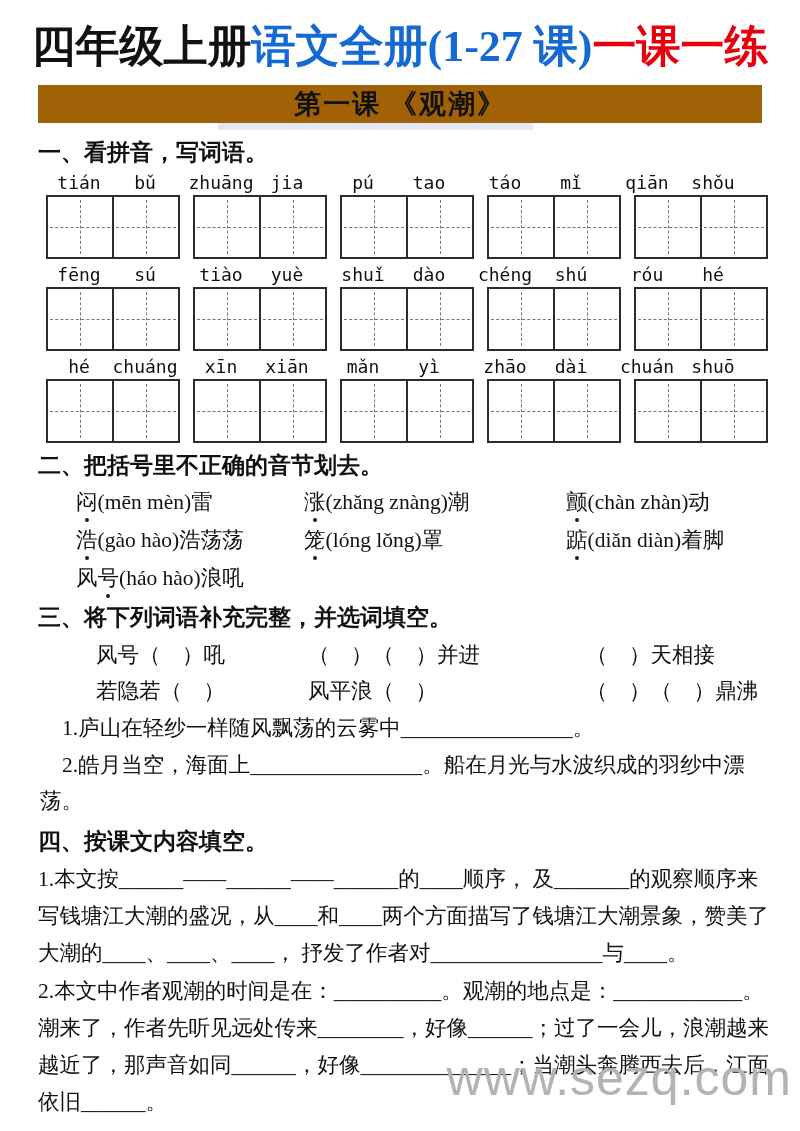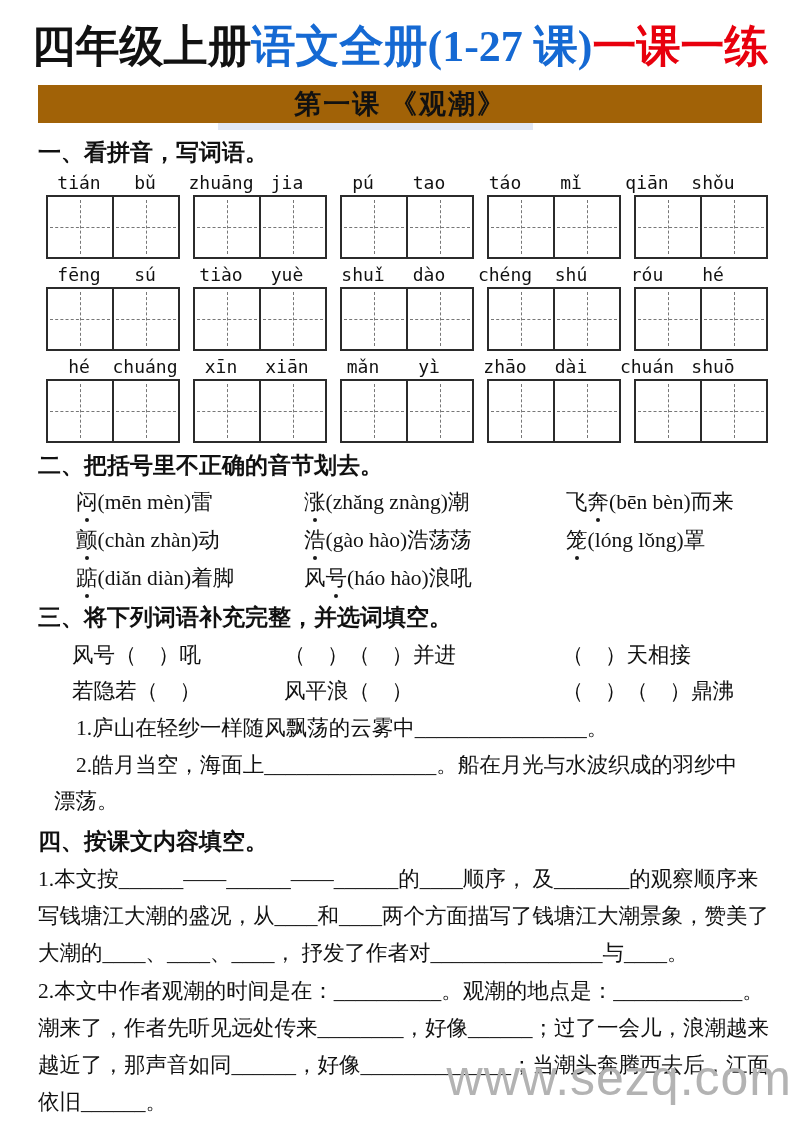--- a/index.html
+++ b/index.html
@@ -49,24 +49,24 @@
     font-size:21.5px; line-height:34px;
   }
   .dotted { position:relative; display:inline-block; }
   .dotted::after {
     content:""; position:absolute; width:4px; height:4px; border-radius:50%;
     background:#1a1a1a; left:50%; bottom:-3px; transform:translateX(-50%);
   }
   
   .phrase-line {
     display:grid; grid-template-columns:212px 278px 1fr;
-    margin-left:34px; font-size:21.5px; line-height:36px;
+    margin-left:58px; font-size:21.5px; line-height:36px;
   }
   .fill {
-    margin:1px 16px; text-indent:22px; font-size:21.5px; line-height:36px;
+    margin:1px 2px; text-indent:22px; font-size:21.5px; line-height:36px;
     word-break:break-all;
   }
   
   .passage {
     margin:1px 0; font-size:21.5px; line-height:37px; word-break:break-all;
   }
   .watermark {
     position:absolute; right:8px; bottom:24px;
     font-family:"Liberation Sans", sans-serif; font-size:50px;
     letter-spacing:1px; pointer-events:none;
@@ -219,21 +219,20 @@
             <div class="tz-cell"></div>
             <div class="tz-cell"></div>
           </div>
         </div>
       </div>
 
     <h2 class="sec-heading">二、把括号里不正确的音节划去。</h2>
     <div id="sec2-grid" class="s2-grid">
         <div class="s2-item"><span class="dotted">闷</span><span>(mēn mèn)雷</span></div>
         <div class="s2-item"><span class="dotted">涨</span><span>(zhǎng znàng)潮</span></div>
-        <div class="s2-item"><span>飞</span><span class="dotted">奔</span><span>(bēn bèn)而来</span></div>
         <div class="s2-item"><span class="dotted">颤</span><span>(chàn zhàn)动</span></div>
         <div class="s2-item"><span class="dotted">浩</span><span>(gào hào)浩荡荡</span></div>
         <div class="s2-item"><span class="dotted">笼</span><span>(lóng lǒng)罩</span></div>
         <div class="s2-item"><span class="dotted">踮</span><span>(diǎn diàn)着脚</span></div>
         <div class="s2-item"><span>风</span><span class="dotted">号</span><span>(háo hào)浪吼</span></div>
       </div>
 
     <h2 class="sec-heading">三、将下列词语补充完整，并选词填空。</h2>
     <div id="phrase-lines">
         <div class="phrase-line">

